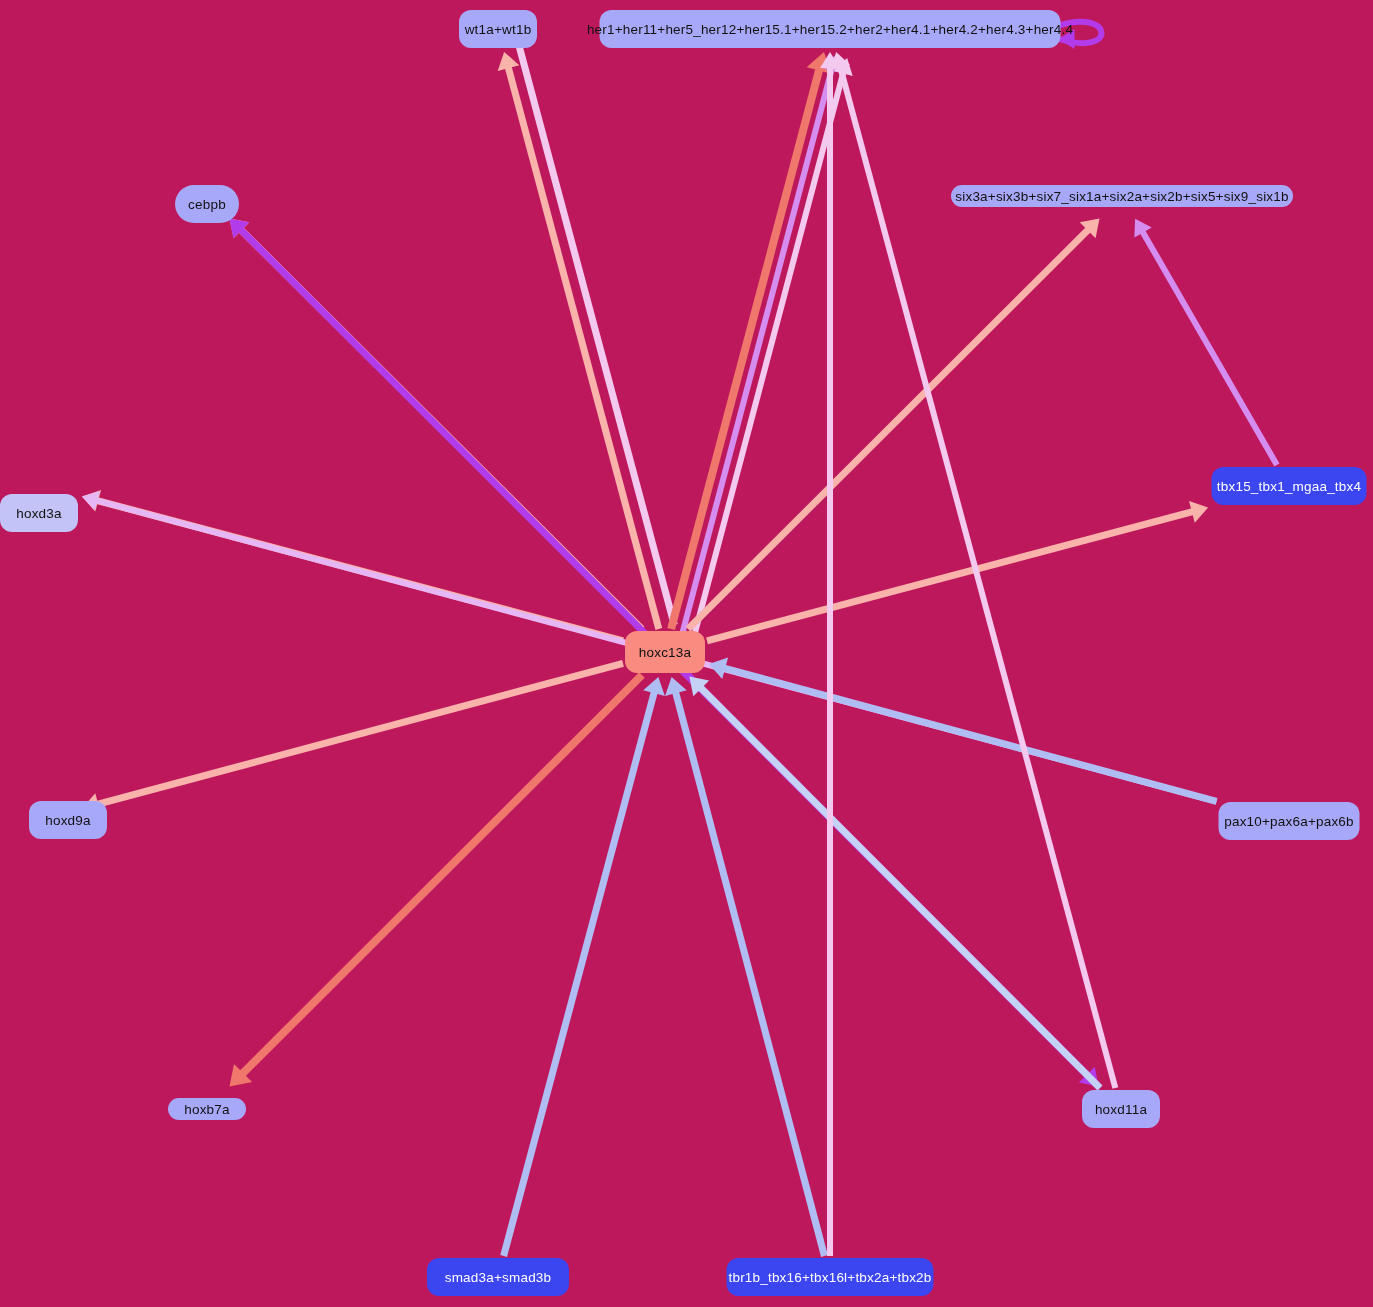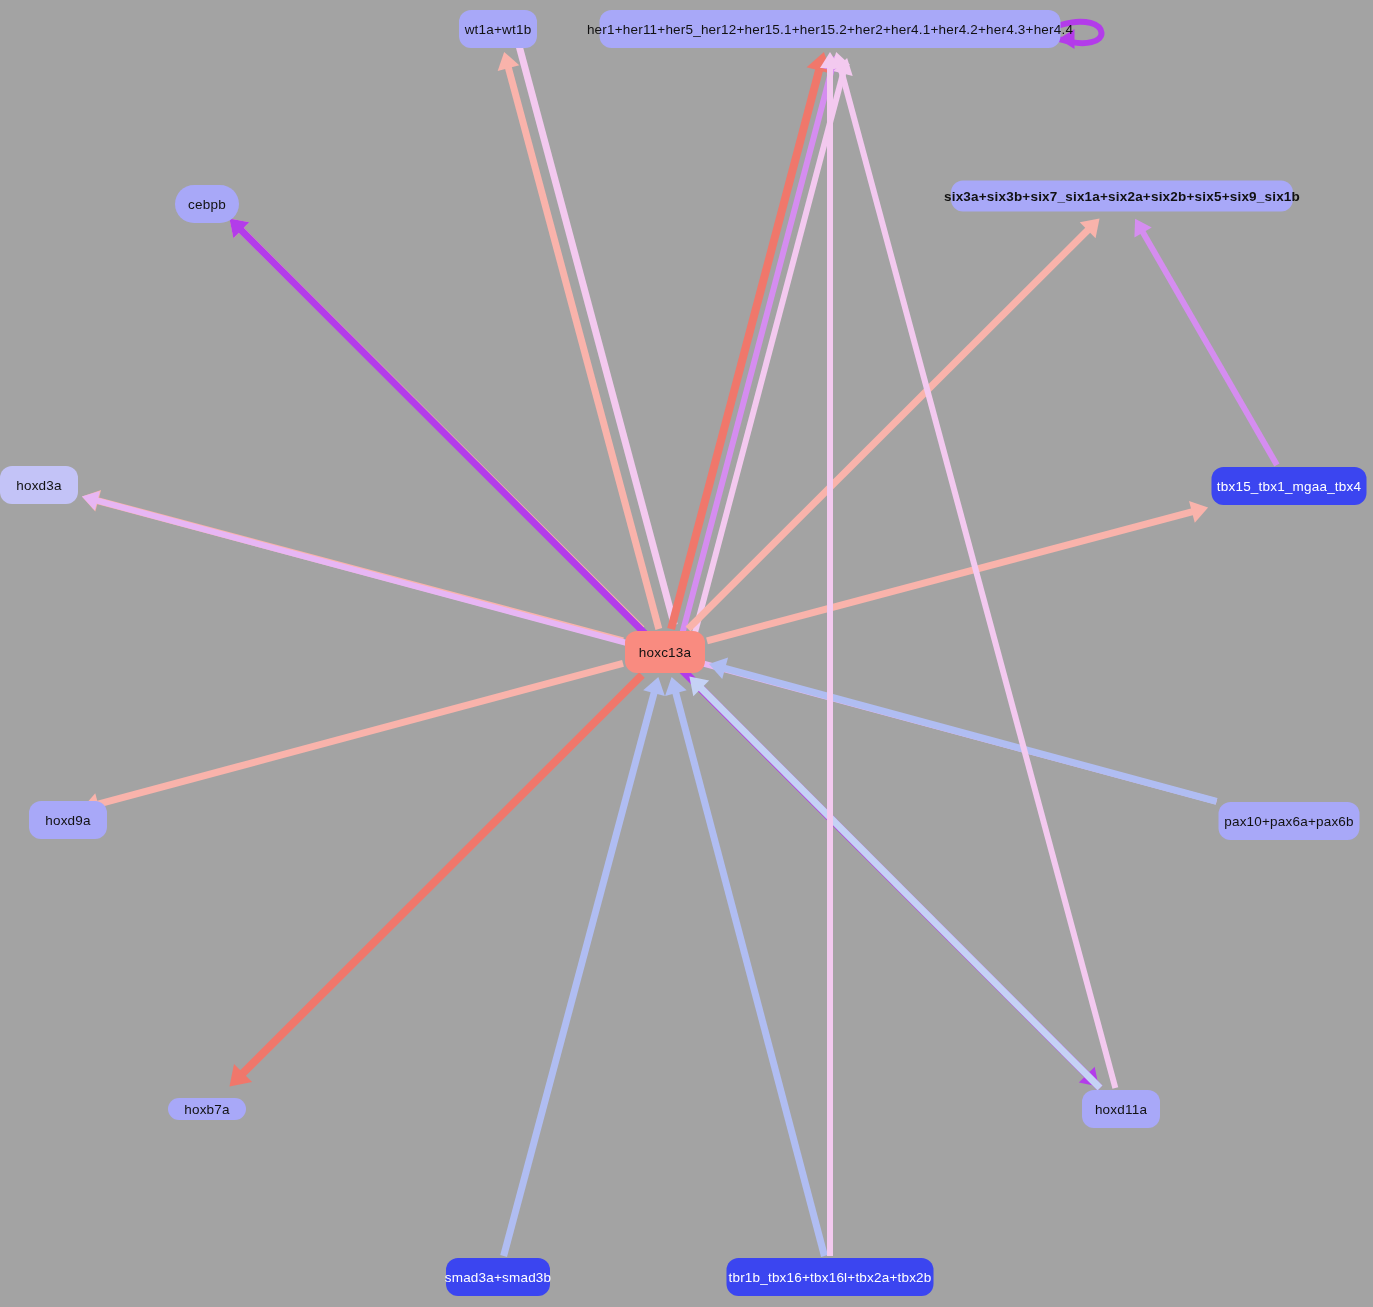--- a/index.html
+++ b/index.html
@@ -1,32 +1,32 @@
 <!DOCTYPE html>
 <html><head>
 <meta charset="utf-8">
 <style>
   html,body{margin:0;padding:0;background:#ffffff;}
   body{font-family:"Liberation Sans",sans-serif;}
-  #canvas{position:relative;width:1373px;height:1307px;background:#a3a3a3;overflow:hidden;}
+  #canvas{position:relative;width:1373px;height:1307px;background:#be185d;overflow:hidden;}
   #edge-layer{position:absolute;left:0;top:0;width:1373px;height:1307px;}
   .node{
     position:absolute;
     box-sizing:border-box;
     display:flex;align-items:center;justify-content:center;
     border-radius:12px;
     font-size:13.5px;
     letter-spacing:.2px;
     white-space:nowrap;
     transform:translate(-50%,-50%);
     z-index:5;
     padding:0 14px;
   }
   .node.lav   {background:#a8a8f8;color:#111111;}
-  .node.lav2  {background:#c3c3f7;color:#111111;}
+  .node.lav2  {background:#c3c3f7;color:#111111;margin-top:28px;}
   .node.blue  {background:#3b45f0;color:#ffffff;}
   .node.salmon{background:#f98b80;color:#111111;}
 </style>
 </head>
 <body>
 
 <div id="canvas">
   <svg id="edge-layer" viewBox="0 0 1373 1307" xmlns="http://www.w3.org/2000/svg">
       <g>
         <line x1="658.8346709470305" y1="629" x2="506.73621636652047" y2="61.59079518767816" stroke="#f9b3ab" stroke-width="7" stroke-linecap="butt"></line>
@@ -116,21 +116,21 @@
         <polygon points="830,52 840,68 820,68" fill="#f3c9ef"></polygon>
       </g>
     </svg>
   <div id="node-layer">
       <div class="node lav" style="left: 498px; top: 29px; width: 78px; height: 38px;">
         <span>wt1a+wt1b</span>
       </div>
       <div class="node lav" style="left: 830px; top: 29px; width: 461px; height: 38px; justify-content: center;">
         <span>her1+her11+her5_her12+her15.1+her15.2+her2+her4.1+her4.2+her4.3+her4.4</span>
       </div>
-      <div class="node lav" style="left: 1122px; top: 196px; width: 342px; height: 31px; font-weight: bold;">
+      <div class="node lav" style="left: 1122px; top: 196px; width: 342px; height: 22px;">
         <span>six3a+six3b+six7_six1a+six2a+six2b+six5+six9_six1b</span>
       </div>
       <div class="node lav" style="left: 207px; top: 204px; width: 64px; height: 38px; border-radius: 19px;">
         <span>cebpb</span>
       </div>
       <div class="node lav2" style="left: 39px; top: 485px; width: 78px; height: 38px;">
         <span>hoxd3a</span>
       </div>
       <div class="node blue" style="left: 1289px; top: 486px; width: 155px; height: 38px;">
         <span>tbx15_tbx1_mgaa_tbx4</span>
@@ -143,20 +143,20 @@
       </div>
       <div class="node lav" style="left: 1289px; top: 821px; width: 141px; height: 38px; text-align: center;">
         <span>pax10+pax6a+pax6b</span>
       </div>
       <div class="node lav" style="left: 207px; top: 1109px; width: 78px; height: 22px;">
         <span>hoxb7a</span>
       </div>
       <div class="node lav" style="left: 1121px; top: 1109px; width: 78px; height: 38px;">
         <span>hoxd11a</span>
       </div>
-      <div class="node blue" style="left: 498px; top: 1277px; width: 104px; height: 38px;">
+      <div class="node blue" style="left: 498px; top: 1277px; width: 142px; height: 38px;">
         <span>smad3a+smad3b</span>
       </div>
       <div class="node blue" style="left: 830px; top: 1277px; width: 207px; height: 38px;">
         <span>tbr1b_tbx16+tbx16l+tbx2a+tbx2b</span>
       </div>
     </div>
 </div>
 
 </body></html>

